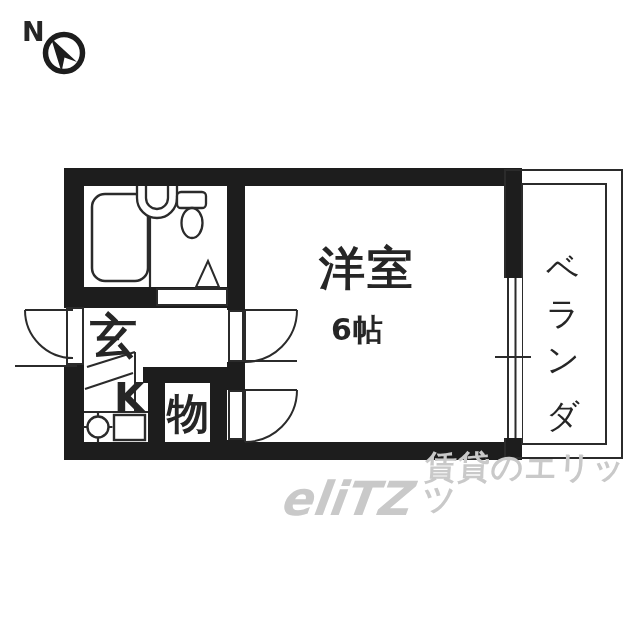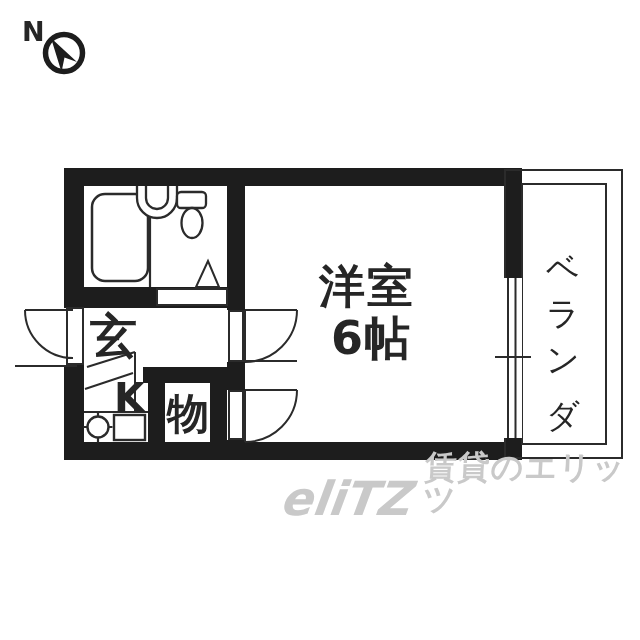--- a/index.html
+++ b/index.html
@@ -13,22 +13,22 @@
   .overlay { position: absolute; left: 0; top: 0; width: 640px; height: 640px; }
   .label {
     position: absolute;
     color: #262626;
     line-height: 1;
     white-space: nowrap;
     font-weight: bold;
     z-index: 3;
   }
   .compass-n { left: 22px; top: 18px; font-size: 27px; }
-  .room-name { left: 319px; top: 263px; font-size: 46px; letter-spacing: 2px; }
-  .room-size { left: 331px; top: 315px; font-size: 46px; letter-spacing: 1px; }
+  .room-name { left: 319px; top: 245px; font-size: 46px; letter-spacing: 2px; }
+  .room-size { left: 331px; top: 315px; font-size: 30px; letter-spacing: 1px; }
   .entrance-label { left: 90px; top: 312px; font-size: 47px; }
   .kitchen-label { left: 114px; top: 378px; font-size: 40px; }
   .closet-label { left: 167px; top: 393px; font-size: 42px; }
   .balcony-label {
     left: 547px; top: 231px;
     font-size: 33px; font-weight: normal;
     writing-mode: vertical-rl; text-orientation: upright;
     letter-spacing: 10px;
   }
   .watermark {

